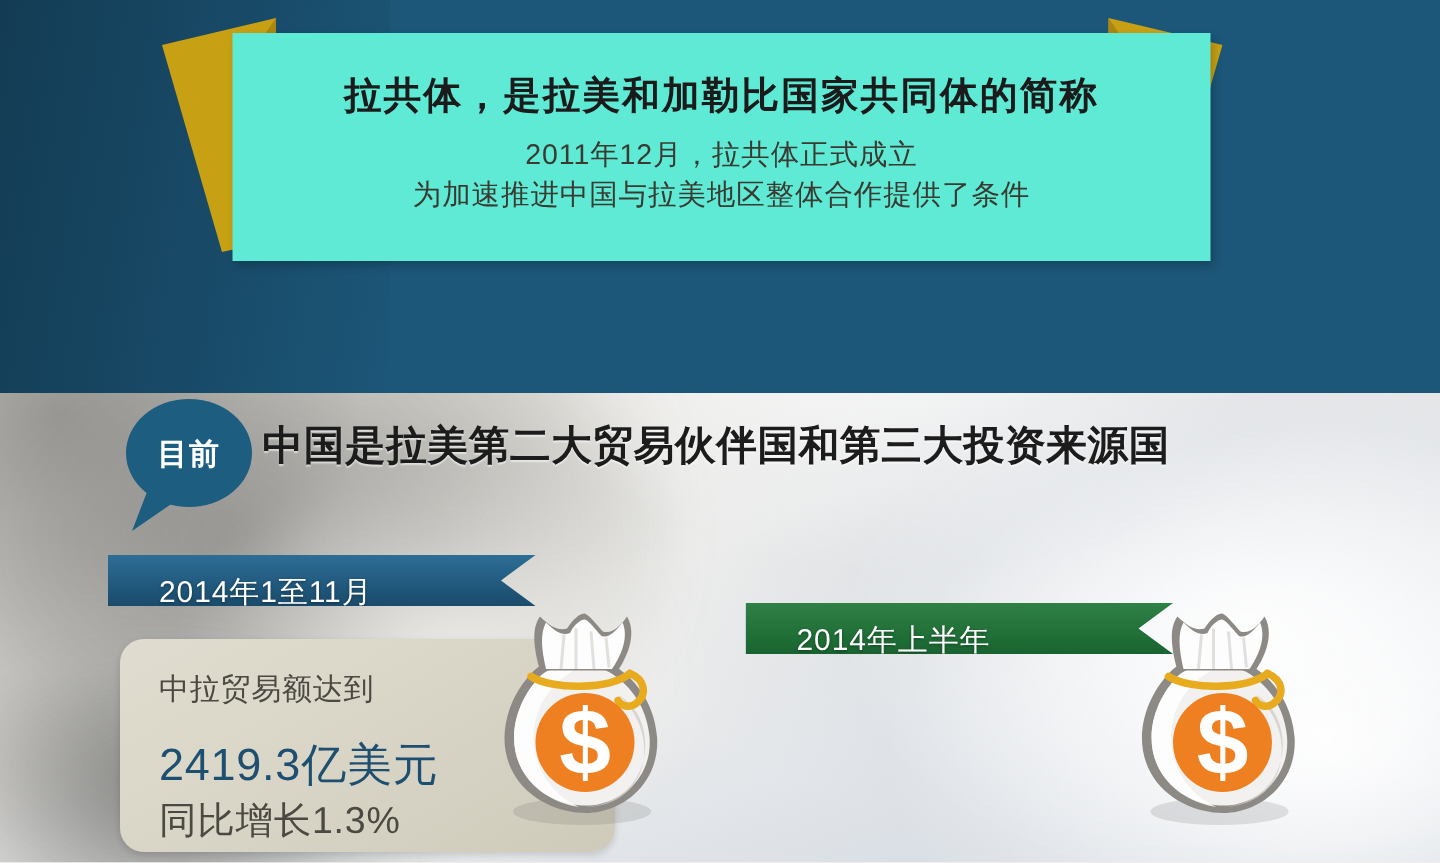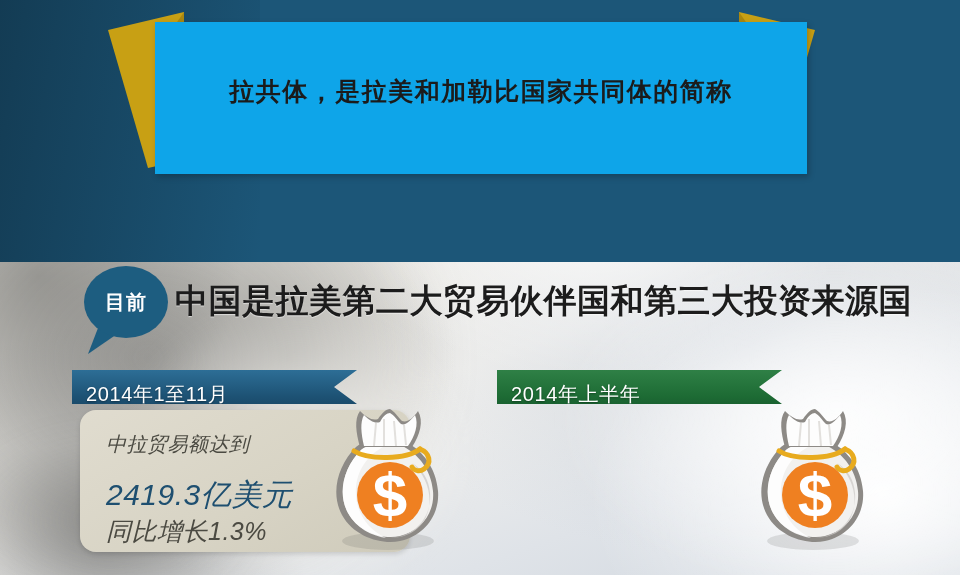--- a/index.html
+++ b/index.html
@@ -58,21 +58,21 @@
     background:linear-gradient(100deg, rgba(12,38,54,.55) 0%, rgba(12,38,54,0) 100%);
   }
 
   
   .ribbon-wrap{position:absolute;left:0;top:0;width:960px;height:200px;}
   .tail{position:absolute;top:8px;}
   .tail-l{left:104px;}
   .tail-r{left:733px;}
   .banner{
     position:absolute;left:155px;top:22px;width:652px;height:152px;
-    background:#0ea5e9;
+    background:#5eead4;
     box-shadow:2px 3px 6px rgba(0,0,0,.22);
   }
   .banner-inner{
     position:absolute;inset:0;
     display:flex;flex-direction:column;align-items:center;justify-content:center;
     text-align:center;
   }
   .banner-title{
     font-size:25px;font-weight:bold;color:#1b1b1b;letter-spacing:1.5px;
     line-height:1.1;margin-bottom:13px;
@@ -86,53 +86,54 @@
     position:absolute;left:84px;top:266px;width:84px;height:72px;
   }
   .bubble-label{
     position:absolute;left:0;top:0;width:84px;height:72px;
     display:flex;align-items:center;justify-content:center;
     color:#ffffff;font-size:20px;font-weight:bold;letter-spacing:1px;
     z-index:2;
   }
   .headline{
     position:absolute;left:175px;top:279px;
-    font-size:33px;font-weight:bold;color:#1c1c1c;letter-spacing:.5px;
+    font-size:27px;font-weight:bold;color:#1c1c1c;letter-spacing:.5px;
     text-shadow:0 1px 1px rgba(255,255,255,.55);
     white-space:nowrap;
   }
 
   
   .card{position:absolute;top:370px;width:362px;height:188px;}
   .card-left{left:72px;}
   .card-right{left:497px;}
 
   .hdr{
     position:relative;height:48px;width:285px;
     display:flex;align-items:center;
     box-shadow:1px 2px 4px rgba(0,0,0,.28);
+    padding-left:20px;
   }
   .hdr-left{
     background:linear-gradient(180deg,#2d6e96 0%, #1d5274 55%, #163f5c 100%);
     clip-path:polygon(0 0, 285px 0, 262px 17px, 285px 34px, 0 34px);
   }
   .hdr-right{
     background:linear-gradient(180deg,#2f8046 0%, #1d6b34 55%, #14522a 100%);
     clip-path:polygon(0 0, 285px 0, 262px 17px, 285px 34px, 0 34px);
+    margin-top:32px;
   }
   .hdr-text{
     color:#ffffff;font-size:20px;letter-spacing:.6px;margin-left:14px;
     text-shadow:0 1px 2px rgba(0,0,0,.35);
   }
 
   .body{
-    position:absolute;left:8px;top:40px;width:330px;height:142px;
+    position:absolute;left:8px;top:56px;width:330px;height:142px;
     border-radius:16px;
     box-shadow:0 2px 5px rgba(0,0,0,.14);
-    font-style:italic;
   }
   .body-left{background:linear-gradient(150deg,#e0dccf 0%,#d8d4c5 55%,#cfcbbb 100%);}
   .body-right{background:linear-gradient(150deg,#dfe5cd 0%,#d7ddc3 55%,#ced6b8 100%);}
 
   .body-txt{position:absolute;left:26px;top:22px;}
   .line-sm{font-size:20px;color:#4b4a42;line-height:1.2;letter-spacing:.5px;}
   .line-big{font-size:30px;color:#1e4f70;line-height:1.28;letter-spacing:.5px;margin-top:20px;}
   .line-foot{font-size:25px;color:#4b4a42;line-height:1.2;letter-spacing:.5px;margin-top:2px;}
 
   .bag{position:absolute;width:132px;height:148px;}
@@ -162,20 +163,24 @@
     </svg>
 
     <svg class="tail tail-r" width="86" height="170" viewBox="0 0 86 170">
       <polygon points="82,22 6,4 6,152 42,160" fill="#c8a014"></polygon>
       <polygon points="6,4 6,46 24,30" fill="#a98710"></polygon>
     </svg>
 
     <div class="banner">
       <div class="banner-inner">
         <div class="banner-title">拉共体，是拉美和加勒比国家共同体的简称</div>
+        <div>
+          <div class="banner-sub">2011年12月，拉共体正式成立</div>
+          <div class="banner-sub">为加速推进中国与拉美地区整体合作提供了条件</div>
+        </div>
       </div>
     </div>
   </div>
 
   <div class="bubble">
     <svg width="84" height="90" viewBox="0 0 84 90">
       <path d="M14 62 L4 88 L36 66 Z" fill="#1d5d80"></path>
       <ellipse cx="42" cy="36" rx="42" ry="36" fill="#1d5d80"></ellipse>
     </svg>
     <div class="bubble-label">目前</div>

